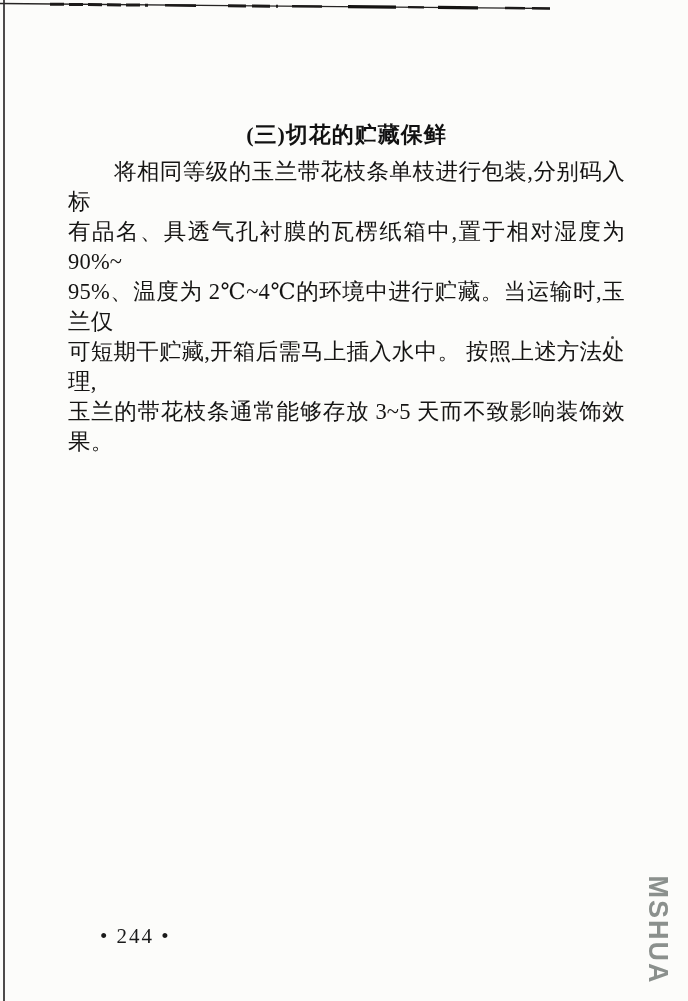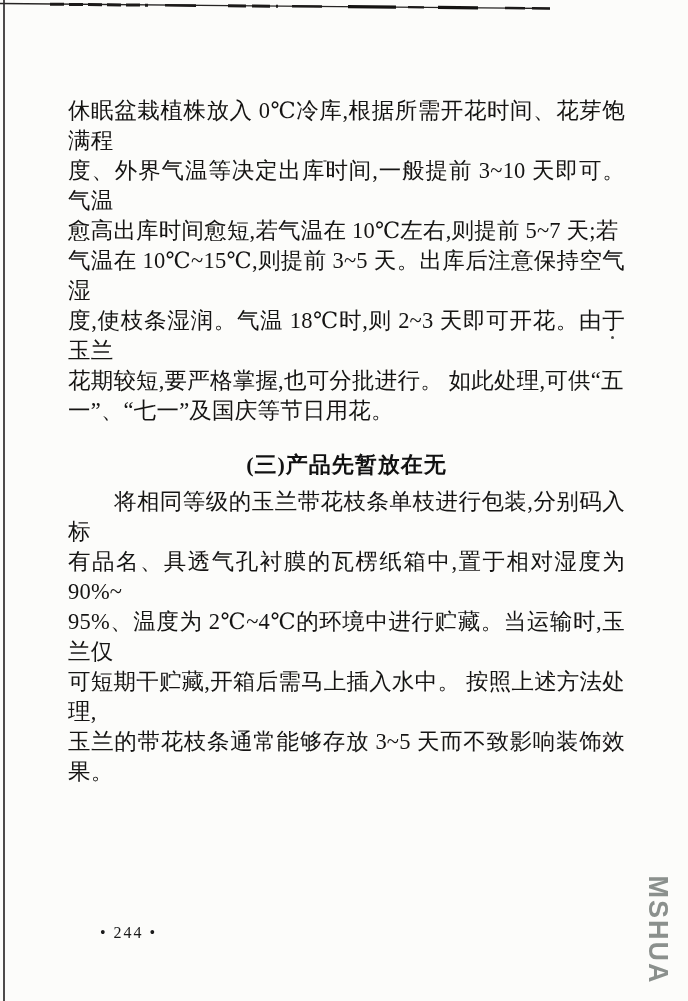--- a/index.html
+++ b/index.html
@@ -37,21 +37,21 @@
     font-size: 22px; font-weight: 700;
     letter-spacing: 1px;
     white-space: nowrap;
     color: #111;
   }
   .h-sec3 { margin-top: 24px; }
   .p-harvest { margin-top: 17px; }
   .p-packing { margin-top: 7px; }
   .page-number {
     position: absolute; left: 100px; top: 924px;
-    font-size: 16px; color: #1a1a1a; letter-spacing: 2px;
+    font-size: 21px; color: #1a1a1a; letter-spacing: 2px;
   }
   .watermark {
     position: absolute; left: 657px; top: 930px;
     transform: translate(-50%, -50%) rotate(90deg);
     font-family: "Liberation Sans", "DejaVu Sans", sans-serif;
     font-size: 27px; font-weight: 600;
     letter-spacing: 2px;
     color: #8b908d;
     white-space: nowrap;
   }
@@ -73,29 +73,22 @@
     <line x1="348" y1="6.6" x2="396" y2="7.1" stroke="#141312" stroke-width="3.4"></line>
     <line x1="408" y1="7.1" x2="424" y2="7.3" stroke="#1c1a19" stroke-width="2.2"></line>
     <line x1="438" y1="7.3" x2="478" y2="7.8" stroke="#141312" stroke-width="3.2"></line>
     <line x1="505" y1="8.0" x2="550" y2="8.5" stroke="#1c1a19" stroke-width="2.4" stroke-dasharray="20 7"></line>
   </svg>
 
   <div class="left-edge"></div>
 
   <div class="content">
 
-    <p class="para">休眠盆栽植株放入 0℃冷库,根据所需开花时间、花芽饱满程
-度、外界气温等决定出库时间,一般提前 3~10 天即可。气温
-愈高出库时间愈短,若气温在 10℃左右,则提前 5~7 天;若
-气温在 10℃~15℃,则提前 3~5 天。出库后注意保持空气湿
-度,使枝条湿润。气温 18℃时,则 2~3 天即可开花。由于玉兰
-花期较短,要严格掌握,也可分批进行。 如此处理,可供“五
-一”、“七一”及国庆等节日用花。</p>
 
-    <h2 class="heading h-sec3">(三)产品先暂放在无</h2>
+    <h2 class="heading h-sec3">(三)切花的贮藏保鲜</h2>
 
 
     <p class="para p-packing">　　将相同等级的玉兰带花枝条单枝进行包装,分别码入标
 有品名、具透气孔衬膜的瓦楞纸箱中,置于相对湿度为90%~
 95%、温度为 2℃~4℃的环境中进行贮藏。当运输时,玉兰仅
 可短期干贮藏,开箱后需马上插入水中。 按照上述方法处理,
 玉兰的带花枝条通常能够存放 3~5 天而不致影响装饰效果。</p>
 
   </div>
 

